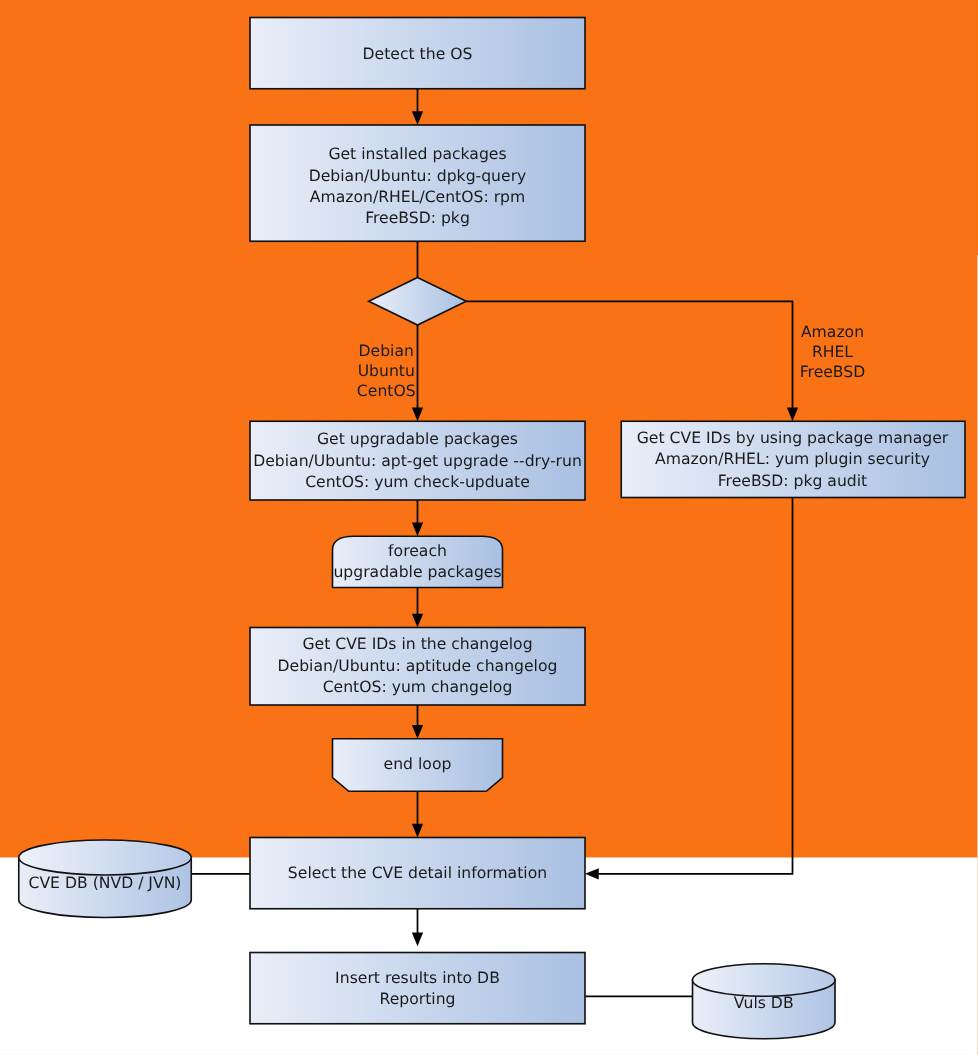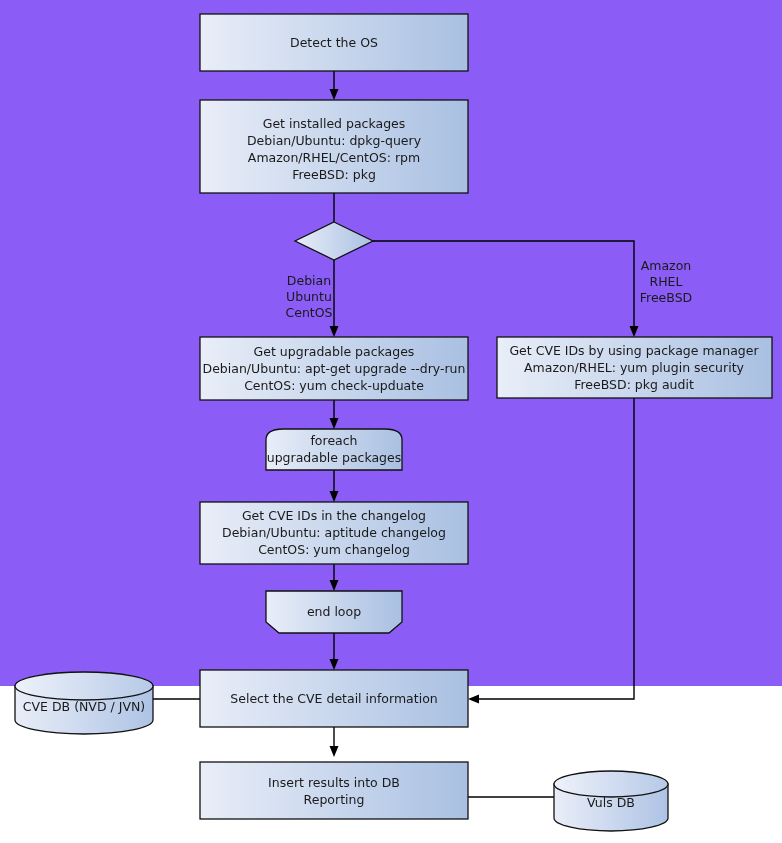--- a/index.html
+++ b/index.html
@@ -11,21 +11,21 @@
   body {
     width: 782px;
     height: 843px;
     font-family: "DejaVu Sans", "Liberation Sans", sans-serif;
     overflow: hidden;
   }
   #diagram-root {
     position: relative;
     width: 782px;
     height: 686px;
-    background: #8b5cf6;
+    background: #f97316;
   }
   svg.flow {
     position: absolute;
     top: 0;
     left: 0;
     width: 782px;
     height: 843px;
   }
   .node-text {
     font-family: "DejaVu Sans", "Liberation Sans", sans-serif;

